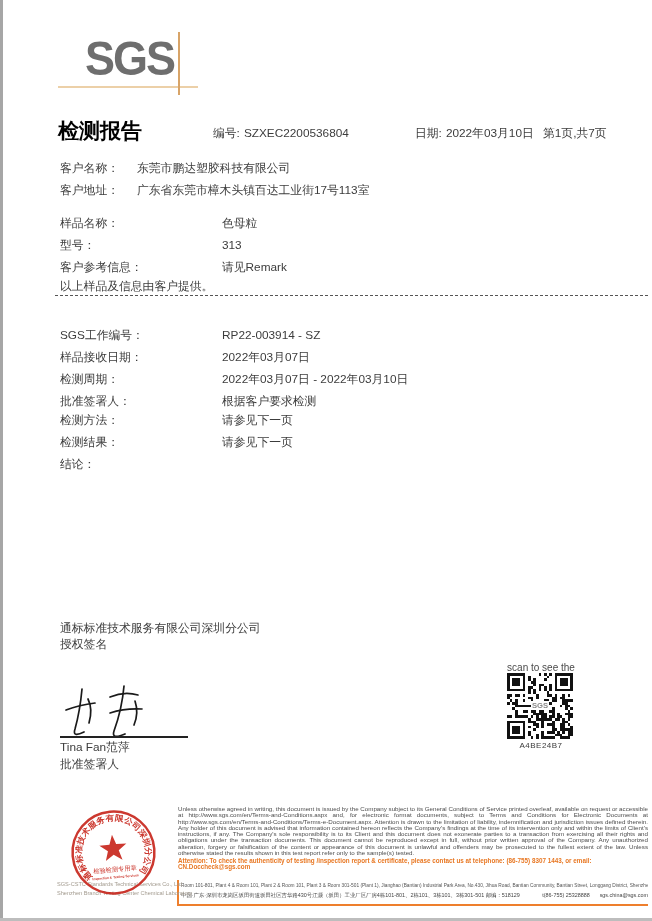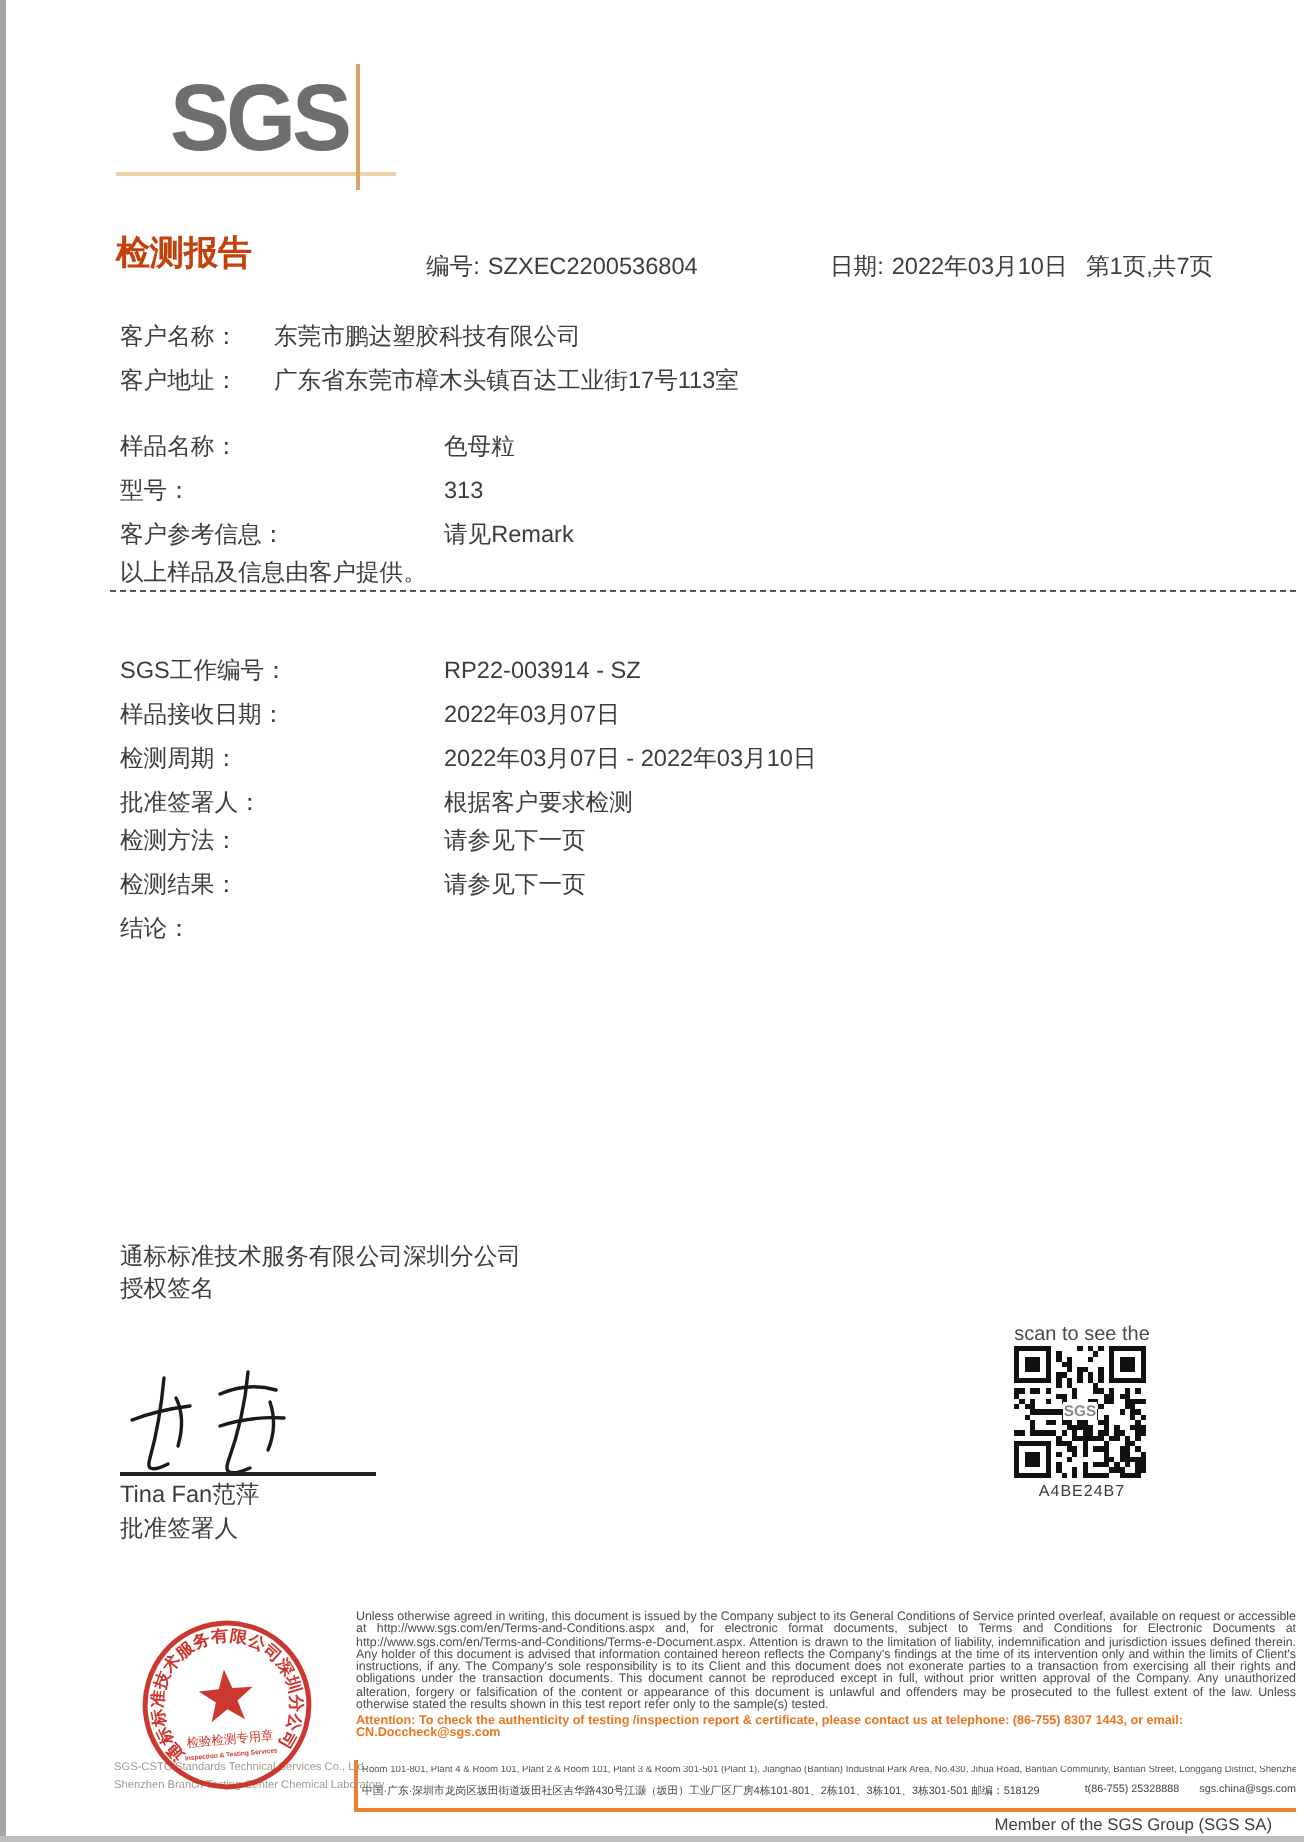--- a/index.html
+++ b/index.html
@@ -11,21 +11,21 @@
 
   .t{position:absolute;font-size:11.8px;line-height:1.18;white-space:nowrap;color:#3c3c3c;}
   .pair .lab{margin-right:4px;}
 
   
   .logo{position:absolute;left:85px;top:36px;font-size:45px;font-weight:bold;color:#6e6e6e;
         letter-spacing:-2px;line-height:1;transform:scaleY(1.05);}
   .logo-hline{position:absolute;left:58px;top:86px;width:140px;height:2px;background:#ecd0a8;}
   .logo-vline{position:absolute;left:178px;top:32px;width:2px;height:63px;background:#d8a468;}
 
-  .doc-title{font-size:17px;font-weight:bold;color:#c2410c;font-family:Liberation Mono, monospace;}
+  .doc-title{font-size:21px;font-weight:bold;color:#000000;}
   .dashed{position:absolute;left:55px;top:295px;width:593px;border-top:1px dashed #555;}
 
   .conclusion{white-space:normal;width:430px;line-height:18.6px;}
 
   .sig-underline{position:absolute;left:60px;top:736px;width:128px;height:2px;background:#222;}
   .sig-svg{position:absolute;left:62px;top:681px;}
 
   .qr-hint{position:absolute;left:500px;top:662px;width:82px;text-align:center;
            font-size:10px;color:#4a4a4a;}
   .qr-box{position:absolute;left:507px;top:673px;width:66px;height:66px;}
@@ -351,16 +351,15 @@
   <div class="addr-en">
     <span>Room 101-801, Plant 4 &amp; Room 101, Plant 2 &amp; Room 101, Plant 3 &amp; Room 301-501 (Plant 1), Jianghao (Bantian) Industrial Park Area, No.430, Jihua Road, Bantian Community, Bantian Street, Longgang District, Shenzhen, Guangdong, China 518129</span>
 
   </div>
   <div class="addr-cn">
     <span>中国·广东·深圳市龙岗区坂田街道坂田社区吉华路430号江灏（坂田）工业厂区厂房4栋101-801、2栋101、3栋101、3栋301-501 邮编：518129</span>
     <span class="ph">t(86-755) 25328888</span>
     <span>sgs.china@sgs.com</span>
   </div>
   <div class="foot-hline"></div>
-  <div class="member">Member of the SGS Group (SGS SA)</div>
 
   <div class="edge-bottom"></div>
 </div>
 
 </body></html>

